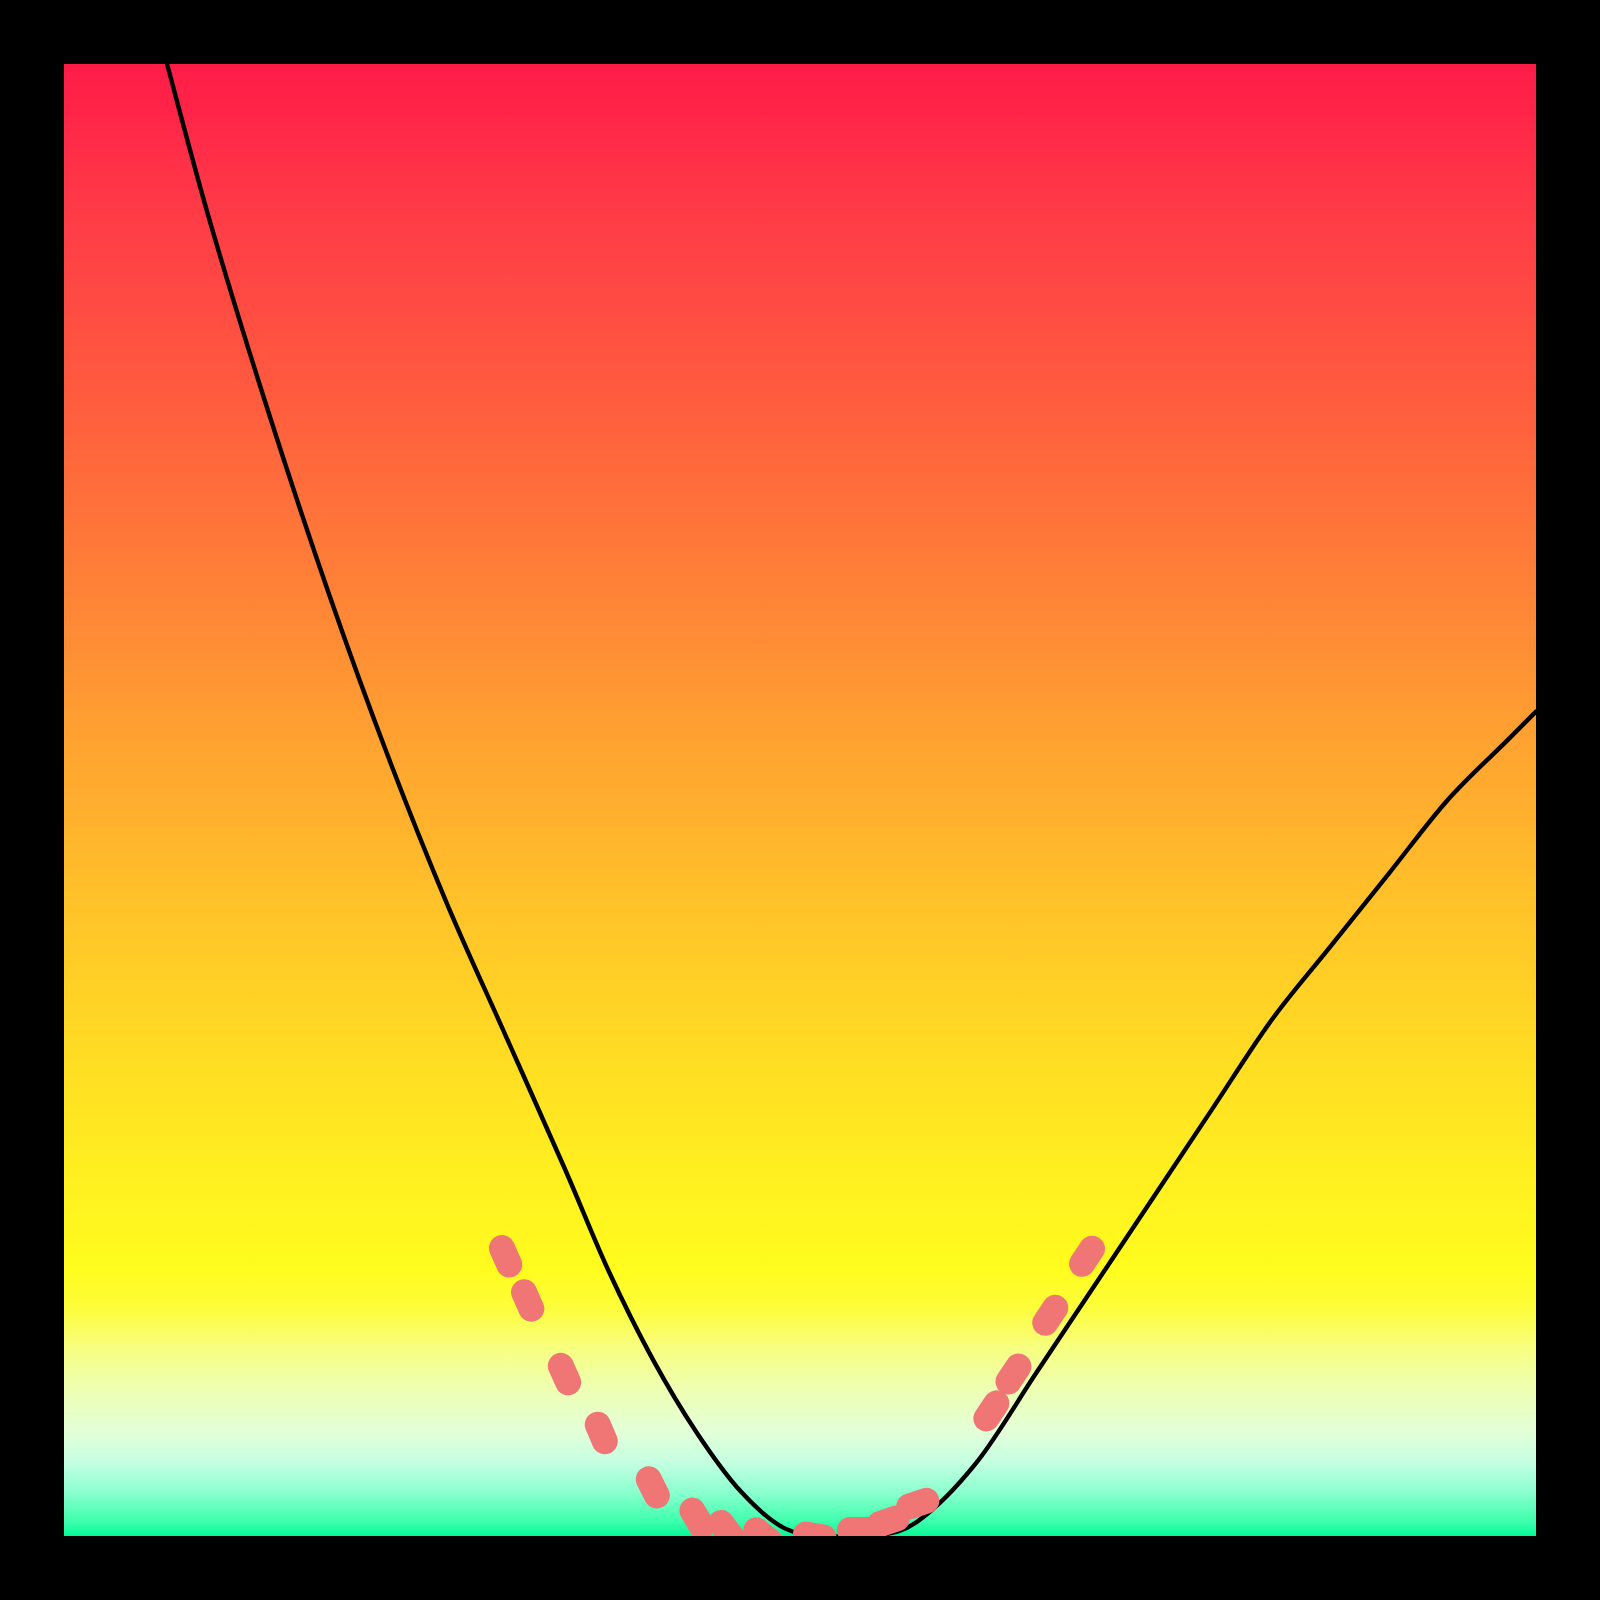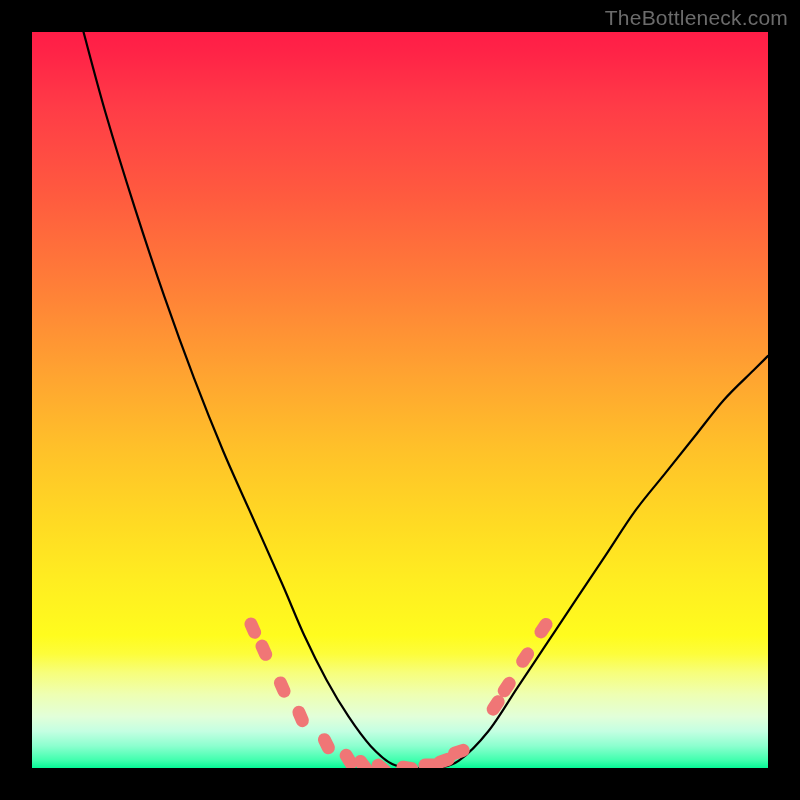--- a/index.html
+++ b/index.html
@@ -93,14 +93,13 @@
         <rect x="-11" y="-6.5" width="22" height="13" rx="6.5" ry="6.5" fill="#f07676" stroke="#e86161" stroke-width="0" transform="translate(397.44000000000005 733.056) rotate(0)"></rect>
         <rect x="-11" y="-6.5" width="22" height="13" rx="6.5" ry="6.5" fill="#f07676" stroke="#e86161" stroke-width="0" transform="translate(412.16 728.64) rotate(-18.434948822922056)"></rect>
         <rect x="-11" y="-6.5" width="22" height="13" rx="6.5" ry="6.5" fill="#f07676" stroke="#e86161" stroke-width="0" transform="translate(426.88 719.808) rotate(-18.434948822922056)"></rect>
         <rect x="-11" y="-6.5" width="22" height="13" rx="6.5" ry="6.5" fill="#f07676" stroke="#e86161" stroke-width="0" transform="translate(463.68 673.44) rotate(-56.30993247402015)"></rect>
         <rect x="-11" y="-6.5" width="22" height="13" rx="6.5" ry="6.5" fill="#f07676" stroke="#e86161" stroke-width="0" transform="translate(474.72 655.04) rotate(-56.30993247402015)"></rect>
         <rect x="-11" y="-6.5" width="22" height="13" rx="6.5" ry="6.5" fill="#f07676" stroke="#e86161" stroke-width="0" transform="translate(493.12 625.6) rotate(-56.30993247402031)"></rect>
         <rect x="-11" y="-6.5" width="22" height="13" rx="6.5" ry="6.5" fill="#f07676" stroke="#e86161" stroke-width="0" transform="translate(511.52 596.1600000000001) rotate(-56.30993247402031)"></rect>
       </svg>
   </div>
 
-  <div class="watermark">TheBottleneck.com</div>
 </div>
 
 </body></html>

